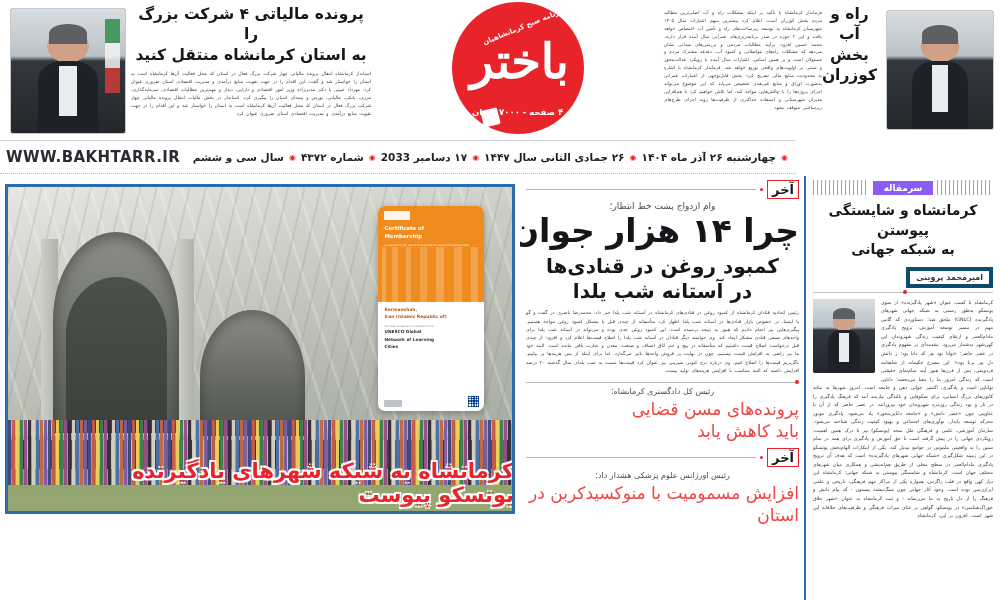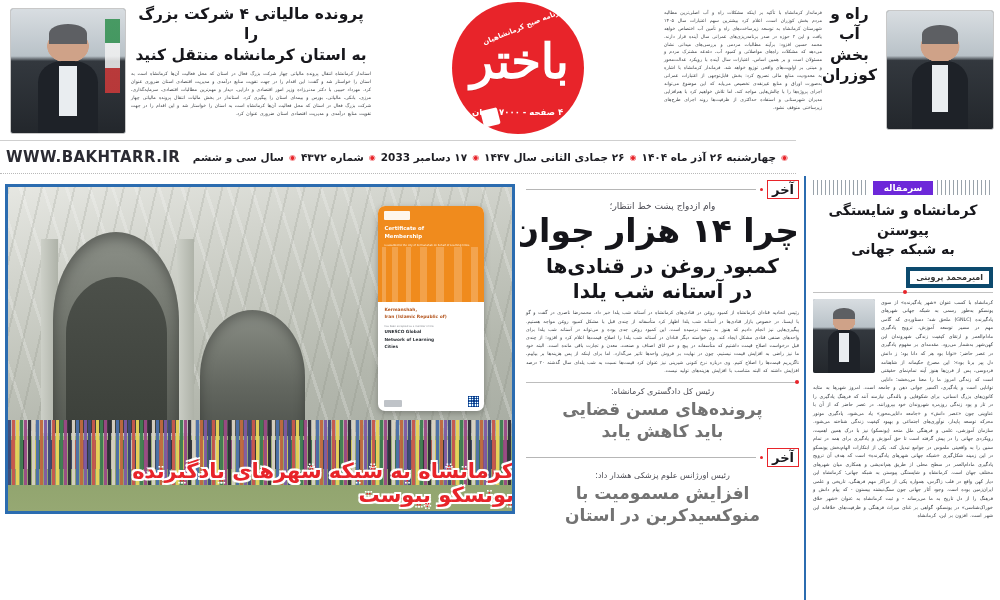--- a/index.html
+++ b/index.html
@@ -131,21 +131,21 @@
   }
   .sb-badge-row {
     display: flex; align-items: center; justify-content: center;
     gap: 4px; margin-bottom: 6px;
   }
   .sb-hatch {
     flex: 1; height: 15px;
     background: repeating-linear-gradient(90deg,#9aa3ab 0 1.5px,transparent 1.5px 4px);
   }
   .sb-badge {
-    background: #6d28d9; color: #fff; font-size: 9px; font-weight: bold;
+    background: #8b5cf6; color: #fff; font-size: 9px; font-weight: bold;
     padding: 2px 11px; white-space: nowrap;
   }
   .sb-title {
     font-size: 14px; font-weight: bold; color: #17171c;
     text-align: center; line-height: 1.4; margin-bottom: 7px;
   }
   .sb-author-row { display: flex; justify-content: flex-start; margin-bottom: 4px; }
   .sb-author {
     border: 4px solid #0c4a6e; color: #333;
     font-size: 8px; padding: 2px 6px; font-weight: bold;
@@ -225,22 +225,22 @@
     height: 1px; background: #bdbdbd; margin: 7px 0 4px 0; position: relative;
   }
   .lc-divider::before {
     content: ""; position: absolute; right: 0; top: -2px;
     width: 4px; height: 4px; border-radius: 50%; background: #e8242a;
   }
   .minikick {
     font-size: 8px; color: #4a4a52; text-align: center; margin-bottom: 2px;
   }
   .mini-hl {
-    font-size: 17px; font-weight: bold; color: #737373;
-    text-align: center; line-height: 1.3; direction: rtl;
+    font-size: 17px; font-weight: normal; color: #ef4444;
+    line-height: 1.3; direction: rtl;
   }
   .mini-hl .m2 { display: block; }
 
   
   .ph-person {
     position: absolute; inset: 0;
     background:
       radial-gradient(ellipse 30% 22% at 50% 30%, #cfa288 0 60%, transparent 62%),
       linear-gradient(180deg, #d8dde1 0%, #b9c2c8 38%, #33383e 42%, #23272c 100%);
   }

